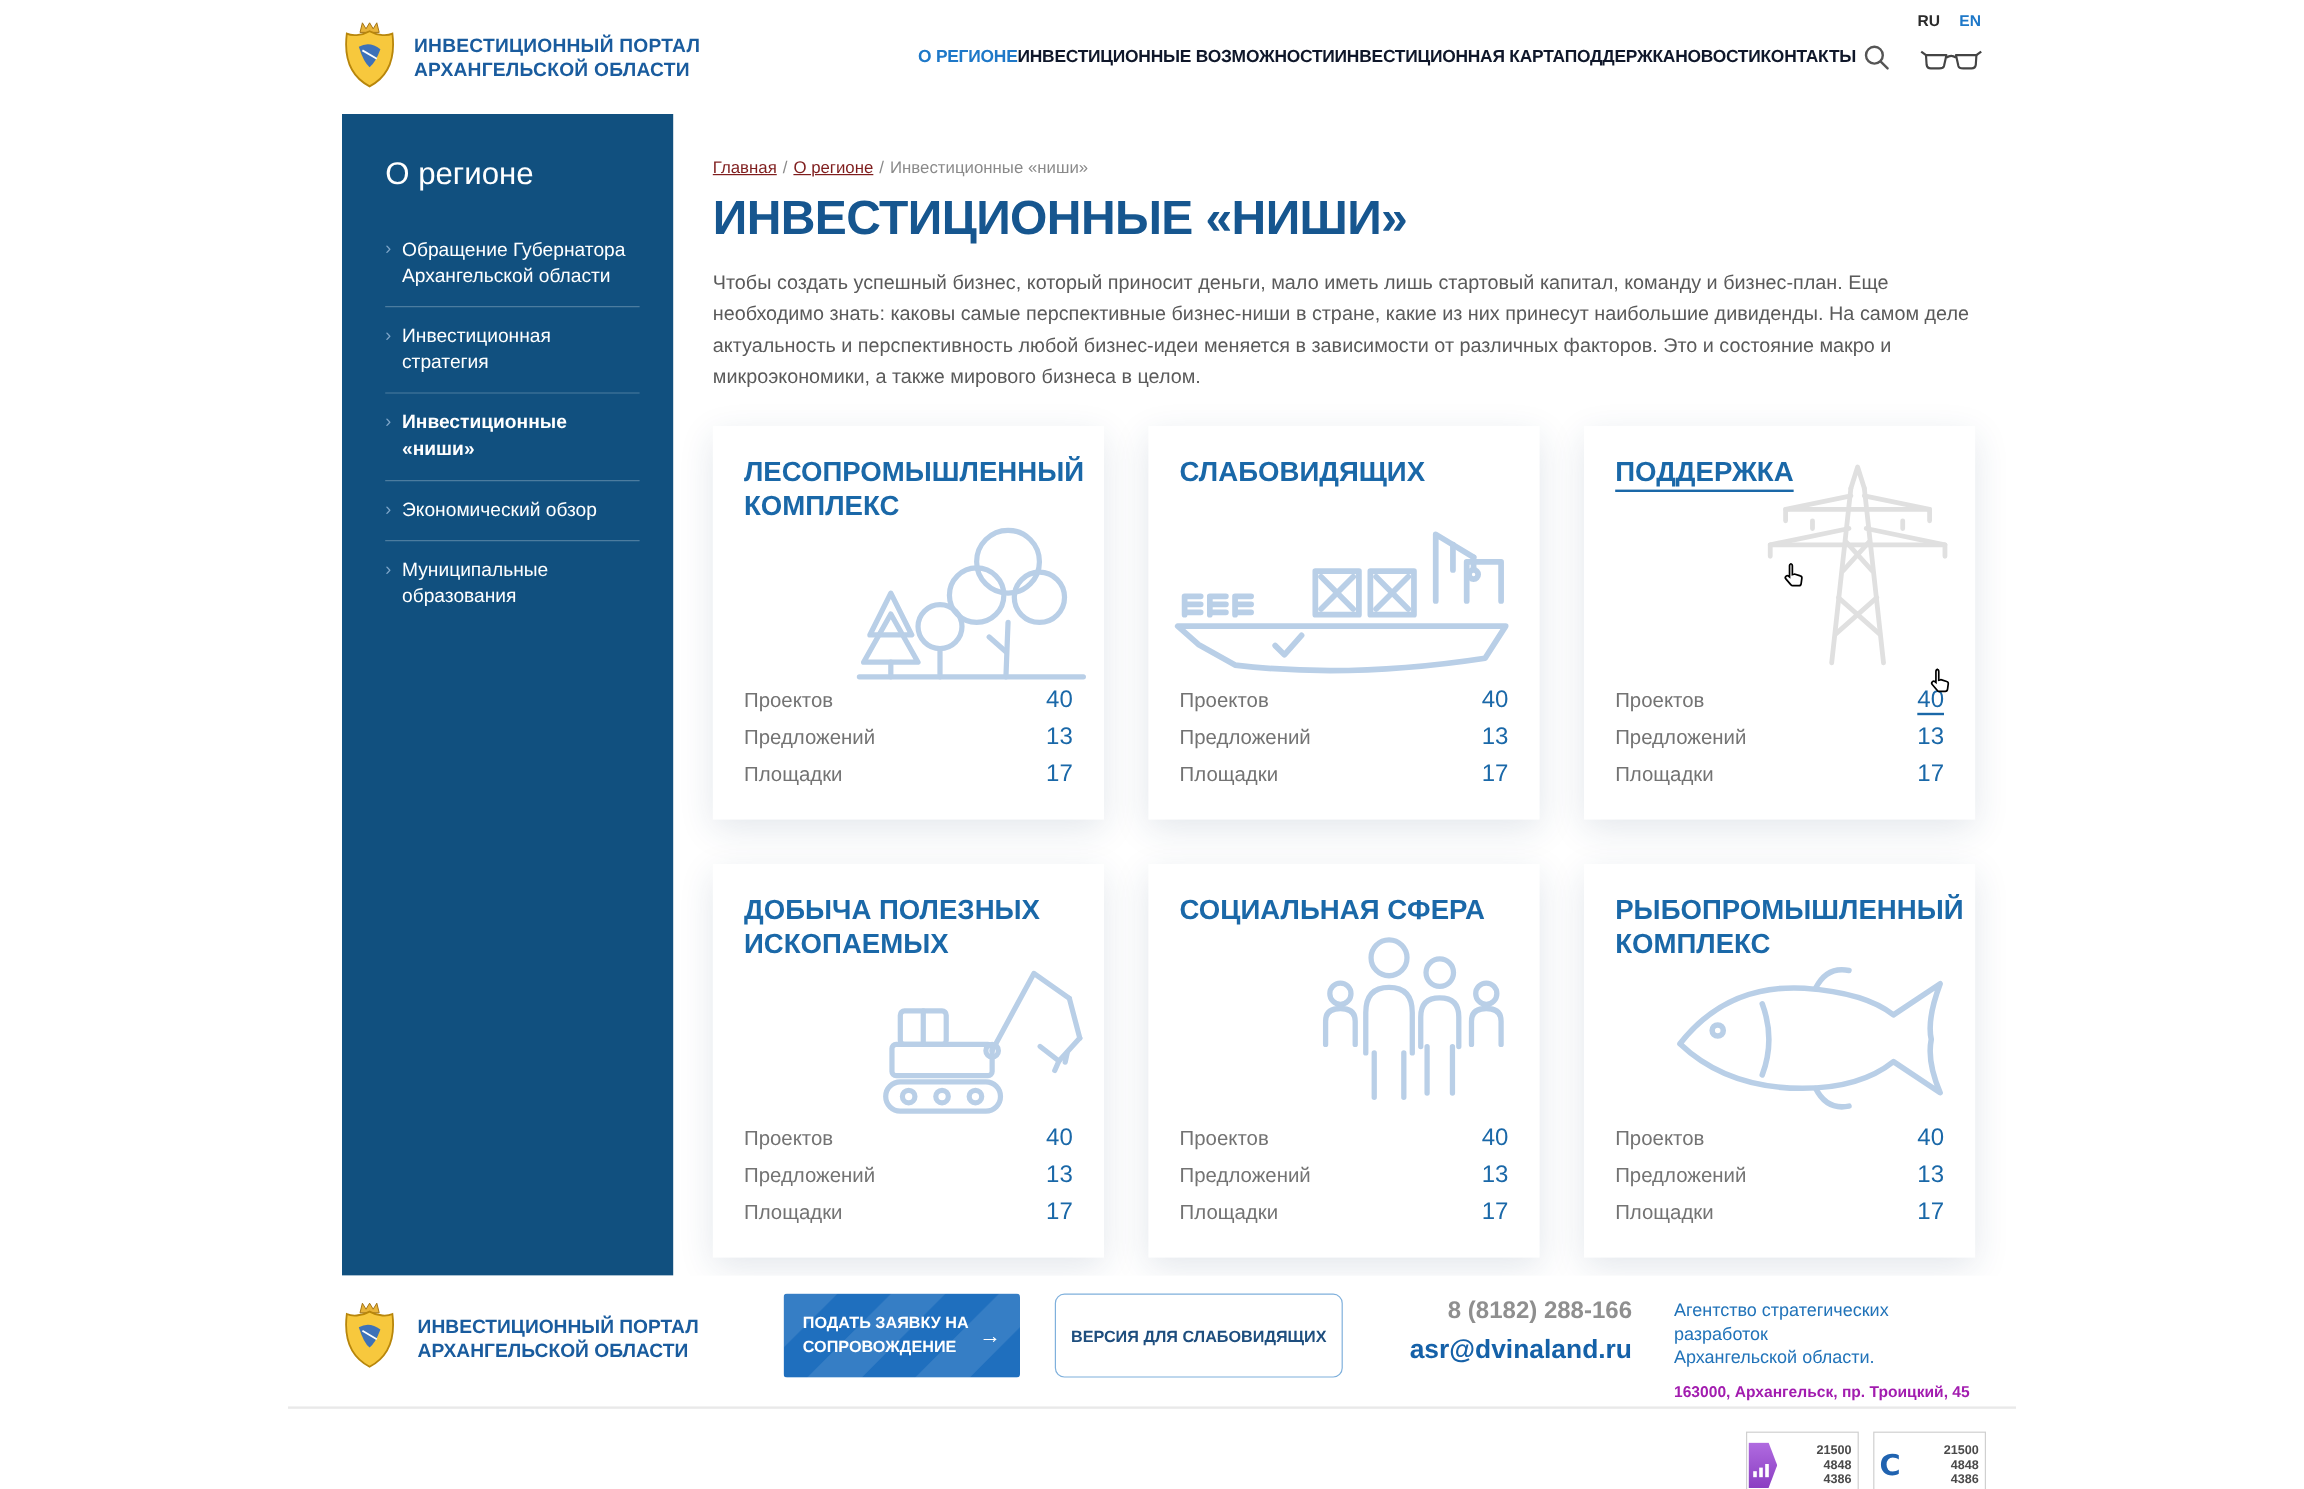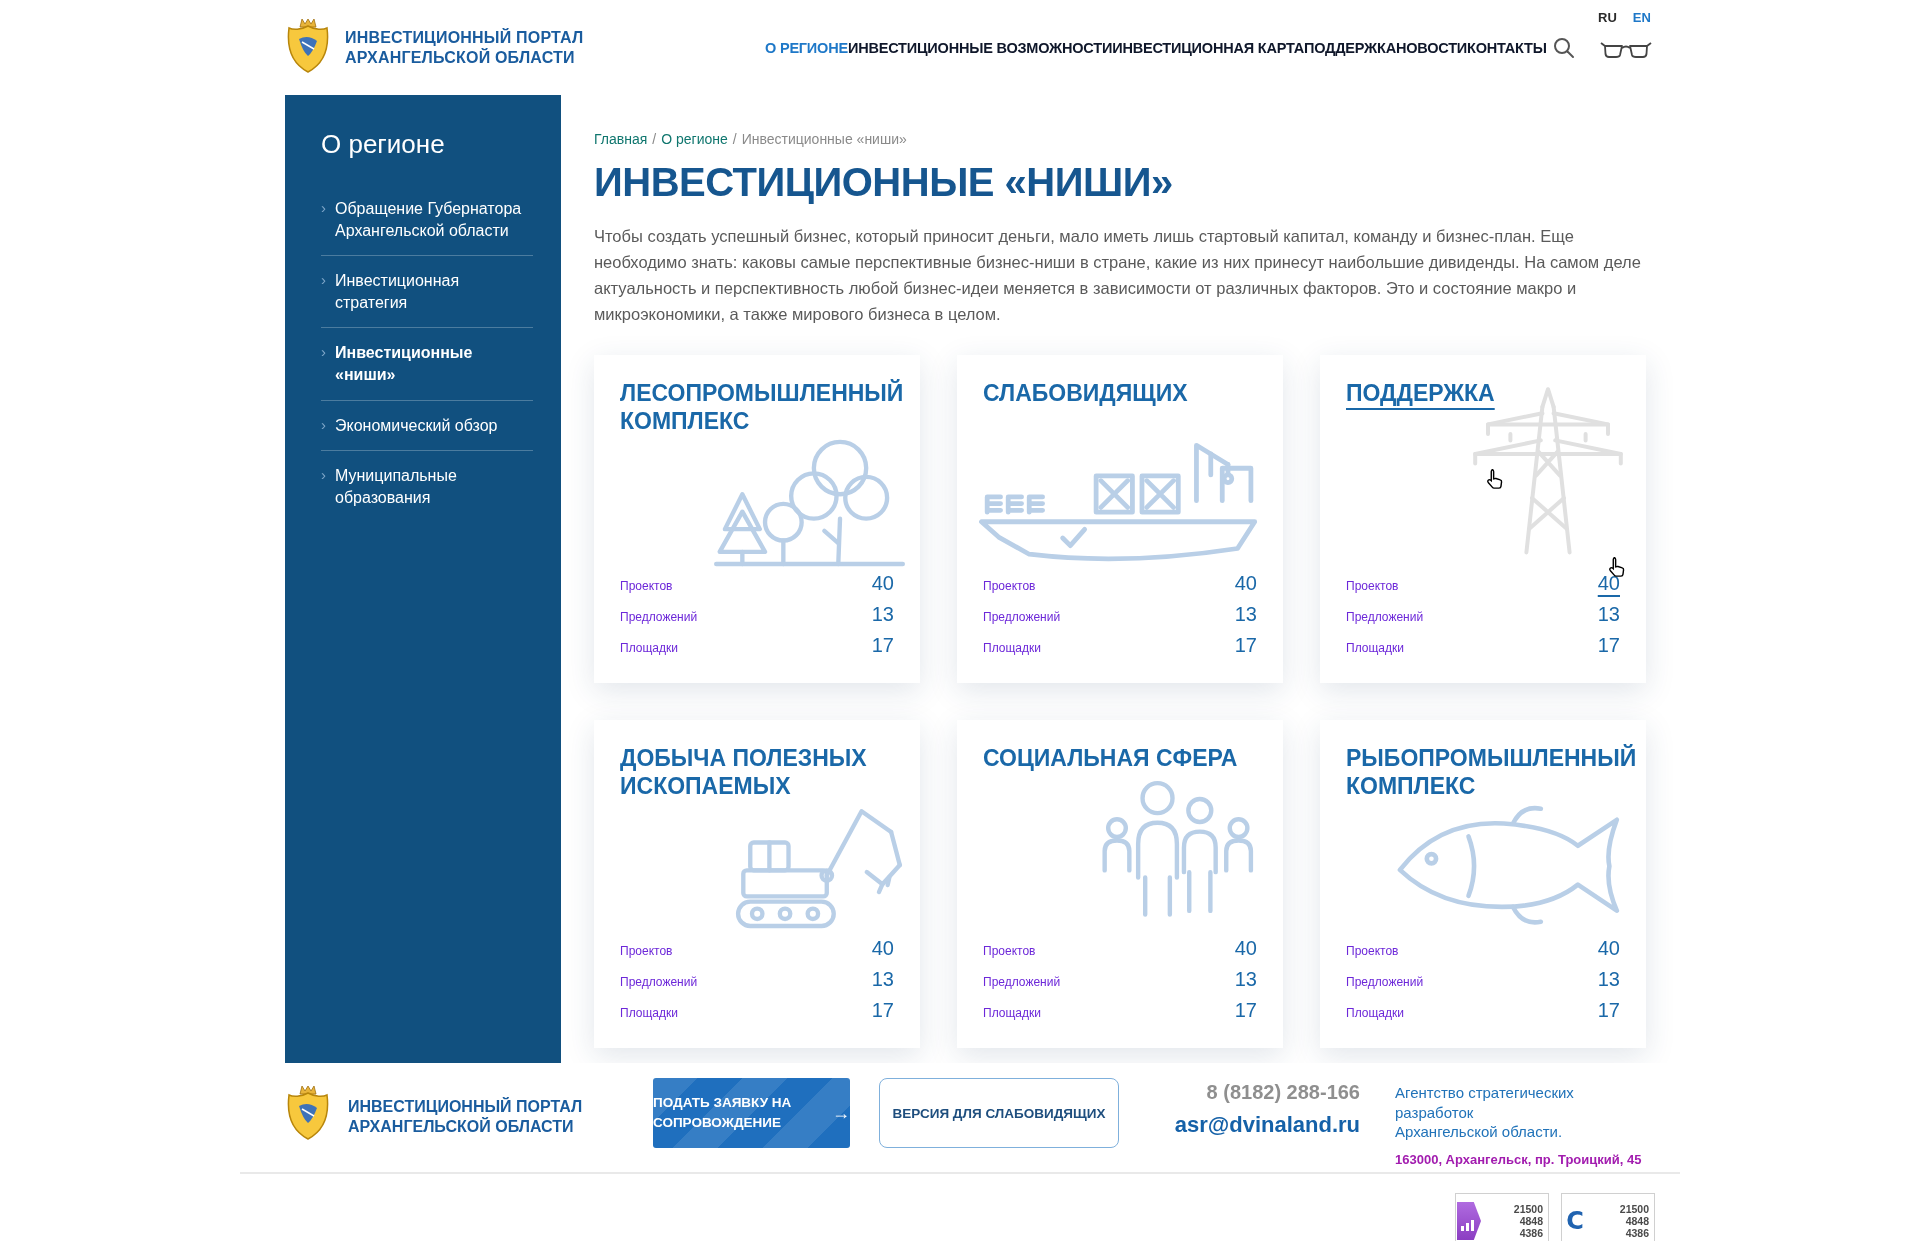--- a/index.html
+++ b/index.html
@@ -26,52 +26,52 @@
   .sidebar-title { color:#fff; font-size:26px; font-weight:normal; margin-bottom:24px; }
   .side-item { display:flex; align-items:flex-start; gap:9px; padding:14px 0; border-bottom:1px solid rgba(255,255,255,0.25); cursor:pointer; }
   .side-item:last-child { border-bottom:none; }
   .side-chevron { color:#7FA6C9; font-size:15px; line-height:1.3; }
   .side-label { color:#fff; font-size:16px; line-height:1.35; }
   .side-item.active .side-label { font-weight:bold; }
 
   
   .content { position:absolute; left:594px; top:95px; width:1052px; }
   .breadcrumb { margin-top:36px; font-size:14px; color:#8a8a8a; }
-  .breadcrumb a { color:#0f766e; cursor:pointer; }
+  .breadcrumb a { color:#7f1d1d; text-decoration:underline; cursor:pointer; }
   .bc-sep { color:#8a8a8a; margin:0 5px; }
   .page-title { margin-top:13px; font-size:40px; font-weight:bold; color:#16568F; letter-spacing:-0.5px; }
   .intro { margin-top:18px; font-size:16.5px; line-height:26px; color:#5a5a5a; }
 
   .cards { display:grid; grid-template-columns:repeat(3, 326px); column-gap:37px; row-gap:37px; margin-top:28px; }
   .card { position:relative; width:326px; height:328px; background:#fff; box-shadow:0 8px 28px rgba(30,60,100,0.13); cursor:pointer; }
   .card-title { position:absolute; left:26px; top:24px; max-width:255px; font-size:23px; line-height:1.22; font-weight:bold; color:#1A68A8; }
   .card--hover .card-title { text-decoration:underline; text-underline-offset:7px; text-decoration-thickness:2px; }
   .card-icon { position:absolute; }
   .card-icon svg { display:block; }
   .icon-stroke { fill:none; stroke:#B9CFE7; stroke-width:5; stroke-linecap:round; stroke-linejoin:round; }
   .icon-stroke-gray { fill:none; stroke:#E0E0E0; stroke-width:5; stroke-linecap:round; stroke-linejoin:round; }
   .card-stats { position:absolute; left:26px; right:26px; bottom:18px; }
   .stat-row { display:flex; justify-content:space-between; align-items:baseline; height:31px; }
-  .stat-label { font-size:12px; color:#6d28d9; }
+  .stat-label { font-size:17px; color:#737373; }
   .stat-value { font-size:20px; font-weight:normal; color:#1A68A8; }
   .stat-value.link-hover { text-decoration:underline; text-underline-offset:5px; }
 
   
   .cursor { position:absolute; z-index:20; }
   .cursor-1 { left:1484px; top:468px; }
   .cursor-2 { left:1606px; top:556px; }
 
   
   .footer { position:absolute; left:0; top:1063px; width:1920px; height:178px; background:#fff; }
   .footer-logo { position:absolute; left:285px; top:22px; }
   .footer-title { position:absolute; left:348px; top:34px; color:#1A5C9E; font-weight:bold; font-size:16px; line-height:1.25; text-transform:uppercase; }
   .cta-button { position:absolute; left:653px; top:15px; width:197px; height:70px; background:#1F6FBE;
     background-image:linear-gradient(135deg, rgba(255,255,255,0.10) 25%, rgba(255,255,255,0) 25%, rgba(255,255,255,0) 50%, rgba(255,255,255,0.10) 50%, rgba(255,255,255,0.10) 75%, rgba(255,255,255,0) 75%);
     background-size:90px 90px; border:none; border-radius:3px; color:#fff; font-family:"Liberation Sans",sans-serif;
-    font-size:13.5px; font-weight:bold; text-align:left; padding:0 0; line-height:1.5; cursor:pointer; display:flex; align-items:center; justify-content:space-between; }
+    font-size:13.5px; font-weight:bold; text-align:left; padding:0 16px; line-height:1.5; cursor:pointer; display:flex; align-items:center; justify-content:space-between; }
   .cta-arrow { font-size:18px; margin-left:6px; }
   .outline-button { position:absolute; left:879px; top:15px; width:240px; height:70px; background:#fff; border:1px solid #7FB0DC; border-radius:8px;
     color:#1E4E7E; font-family:"Liberation Sans",sans-serif; font-size:13.5px; font-weight:bold; cursor:pointer; }
   .contacts { position:absolute; left:1140px; top:18px; width:220px; text-align:right; }
   .phone { font-size:20px; font-weight:bold; color:#8F8F8F; }
   .email { margin-top:8px; font-size:22px; font-weight:bold; color:#1561A8; cursor:pointer; }
   .agency { position:absolute; left:1395px; top:20px; width:260px; }
   .agency-line { color:#2173B9; font-size:15px; line-height:1.3; }
   .address { margin-top:10px; color:#a21caf; font-size:13px; font-weight:bold; }
   .footer-divider { position:absolute; left:240px; top:109px; width:1440px; height:2px; background:#E9E9E9; }

